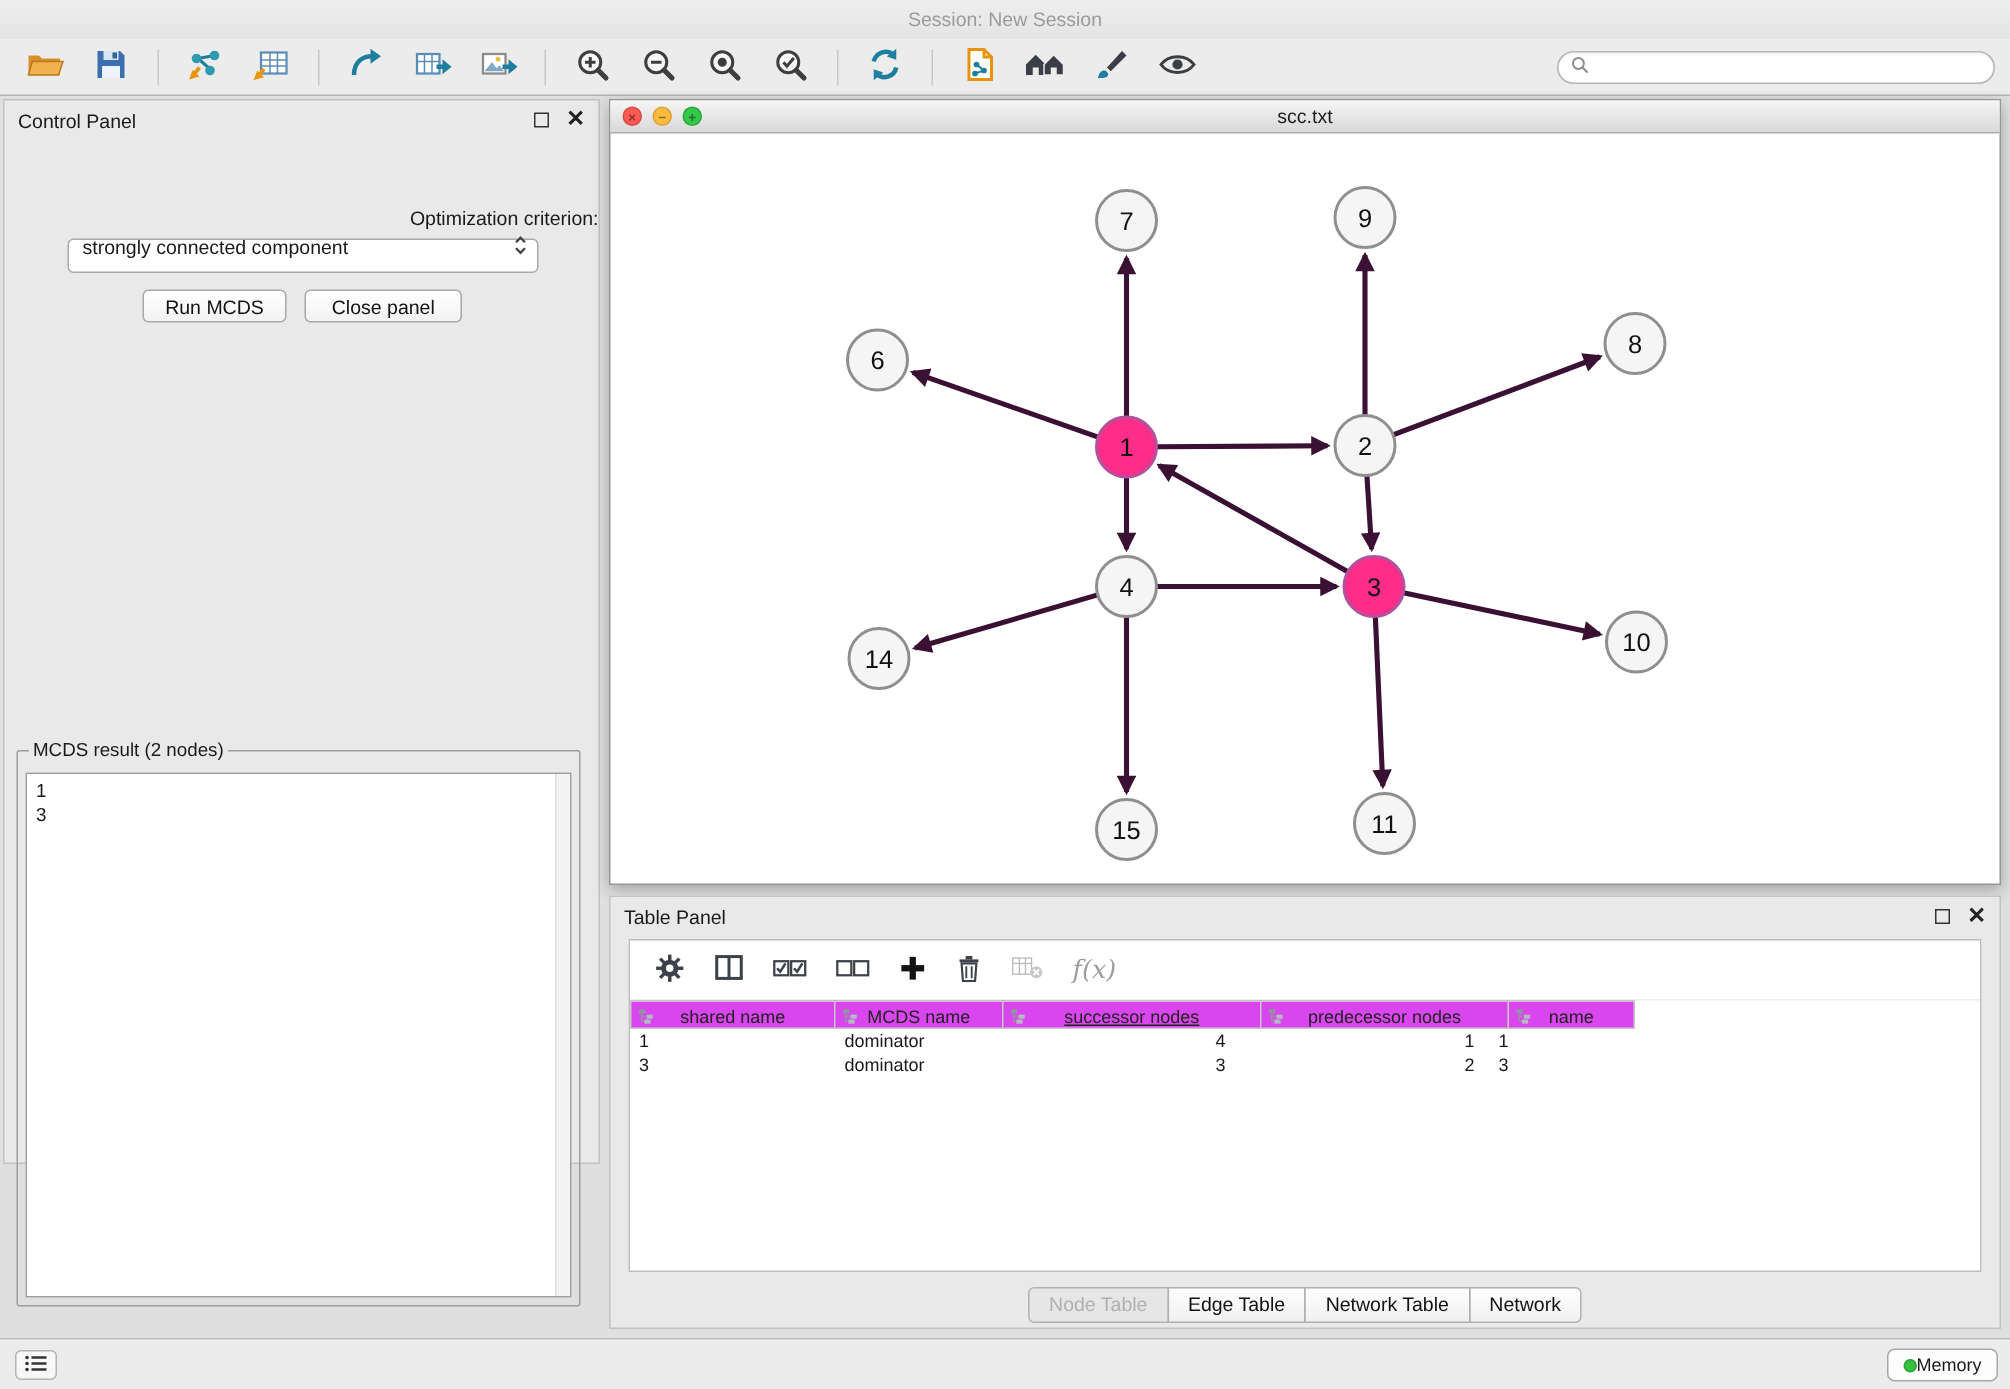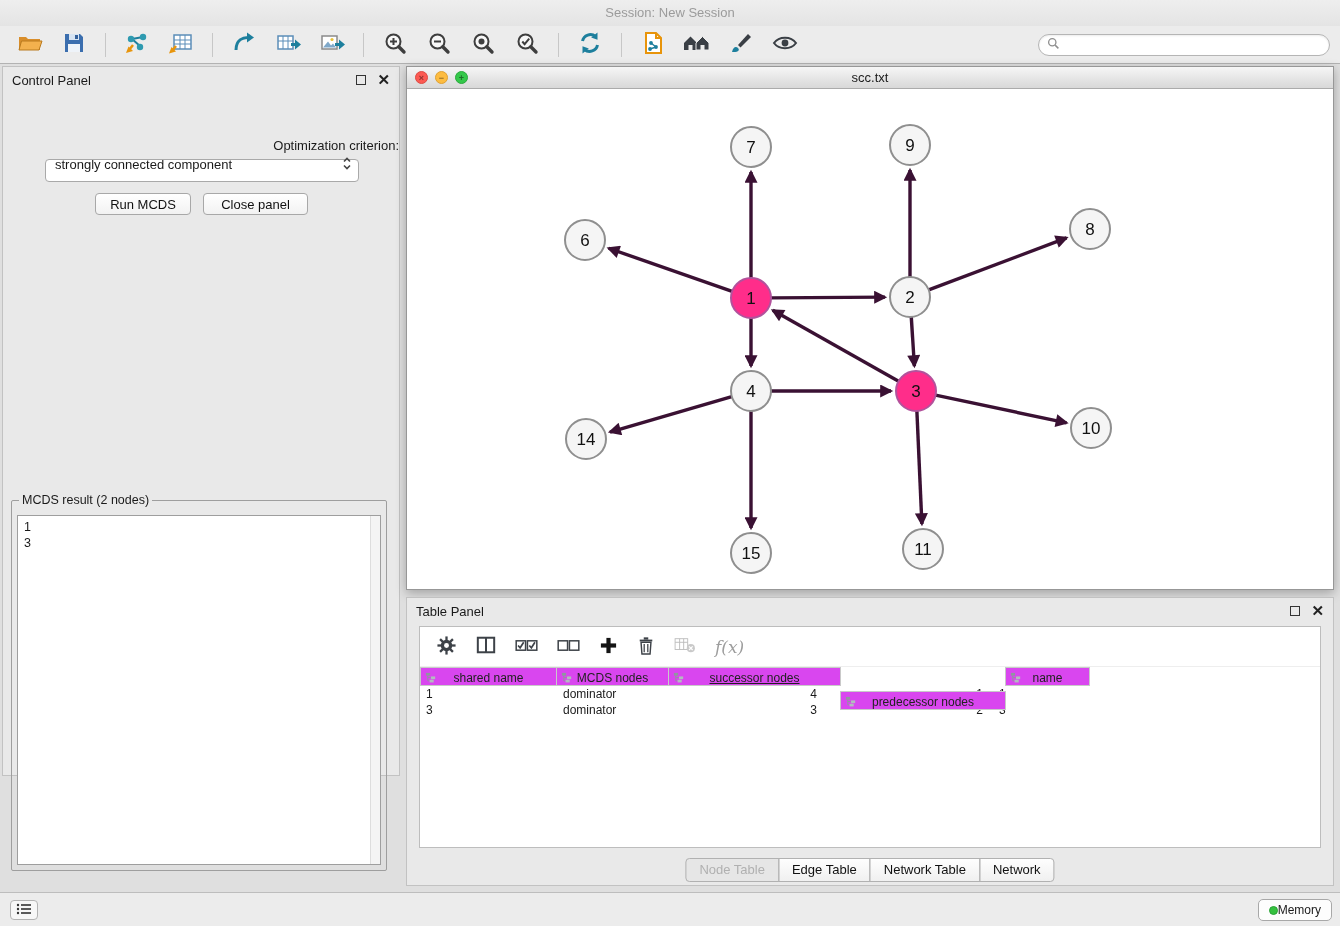--- a/index.html
+++ b/index.html
@@ -403,32 +403,32 @@
             </svg></span>
           <span>shared name</span>
         </div>
         <div class="th" style="width: 113px;">
           <span class="sort-ic"><svg width="11" height="11" viewBox="0 0 12 12">
               <rect x="1" y="1" width="4.5" height="3" fill="#8f979e"></rect>
               <path d="M3 4 v5.6 M3 6 h3.2 M3 9.6 h1.6" stroke="#8f979e" fill="none"></path>
               <rect x="6.6" y="4.8" width="4.5" height="3" fill="#b4bac0"></rect>
               <rect x="5" y="8.4" width="4.5" height="3" fill="#b4bac0"></rect>
             </svg></span>
-          <span>MCDS nodes</span>
+          <span>MCDS name</span>
         </div>
         <div class="th" style="width: 173px; text-decoration: underline;">
           <span class="sort-ic"><svg width="11" height="11" viewBox="0 0 12 12">
               <rect x="1" y="1" width="4.5" height="3" fill="#8f979e"></rect>
               <path d="M3 4 v5.6 M3 6 h3.2 M3 9.6 h1.6" stroke="#8f979e" fill="none"></path>
               <rect x="6.6" y="4.8" width="4.5" height="3" fill="#b4bac0"></rect>
               <rect x="5" y="8.4" width="4.5" height="3" fill="#b4bac0"></rect>
             </svg></span>
           <span>successor nodes</span>
         </div>
-        <div class="th" style="width: 166px; margin-top: 24px;">
+        <div class="th" style="width: 166px;">
           <span class="sort-ic"><svg width="11" height="11" viewBox="0 0 12 12">
               <rect x="1" y="1" width="4.5" height="3" fill="#8f979e"></rect>
               <path d="M3 4 v5.6 M3 6 h3.2 M3 9.6 h1.6" stroke="#8f979e" fill="none"></path>
               <rect x="6.6" y="4.8" width="4.5" height="3" fill="#b4bac0"></rect>
               <rect x="5" y="8.4" width="4.5" height="3" fill="#b4bac0"></rect>
             </svg></span>
           <span>predecessor nodes</span>
         </div>
         <div class="th" style="width: 85px;">
           <span class="sort-ic"><svg width="11" height="11" viewBox="0 0 12 12">

